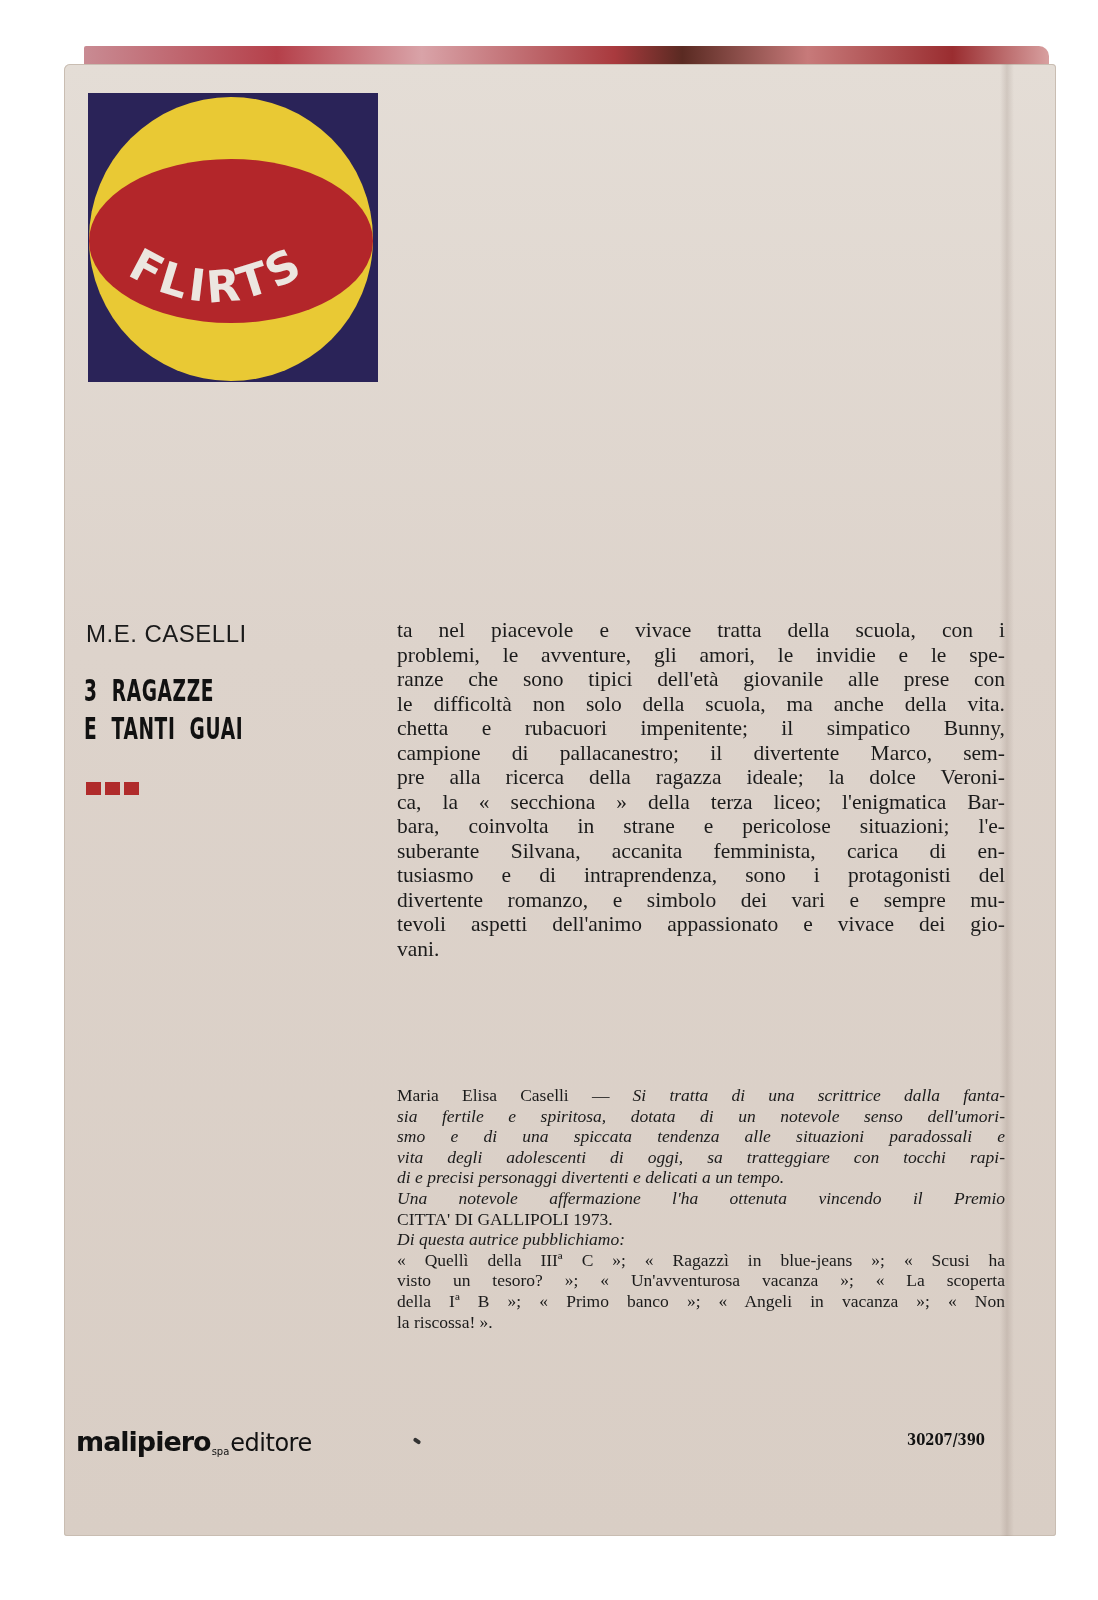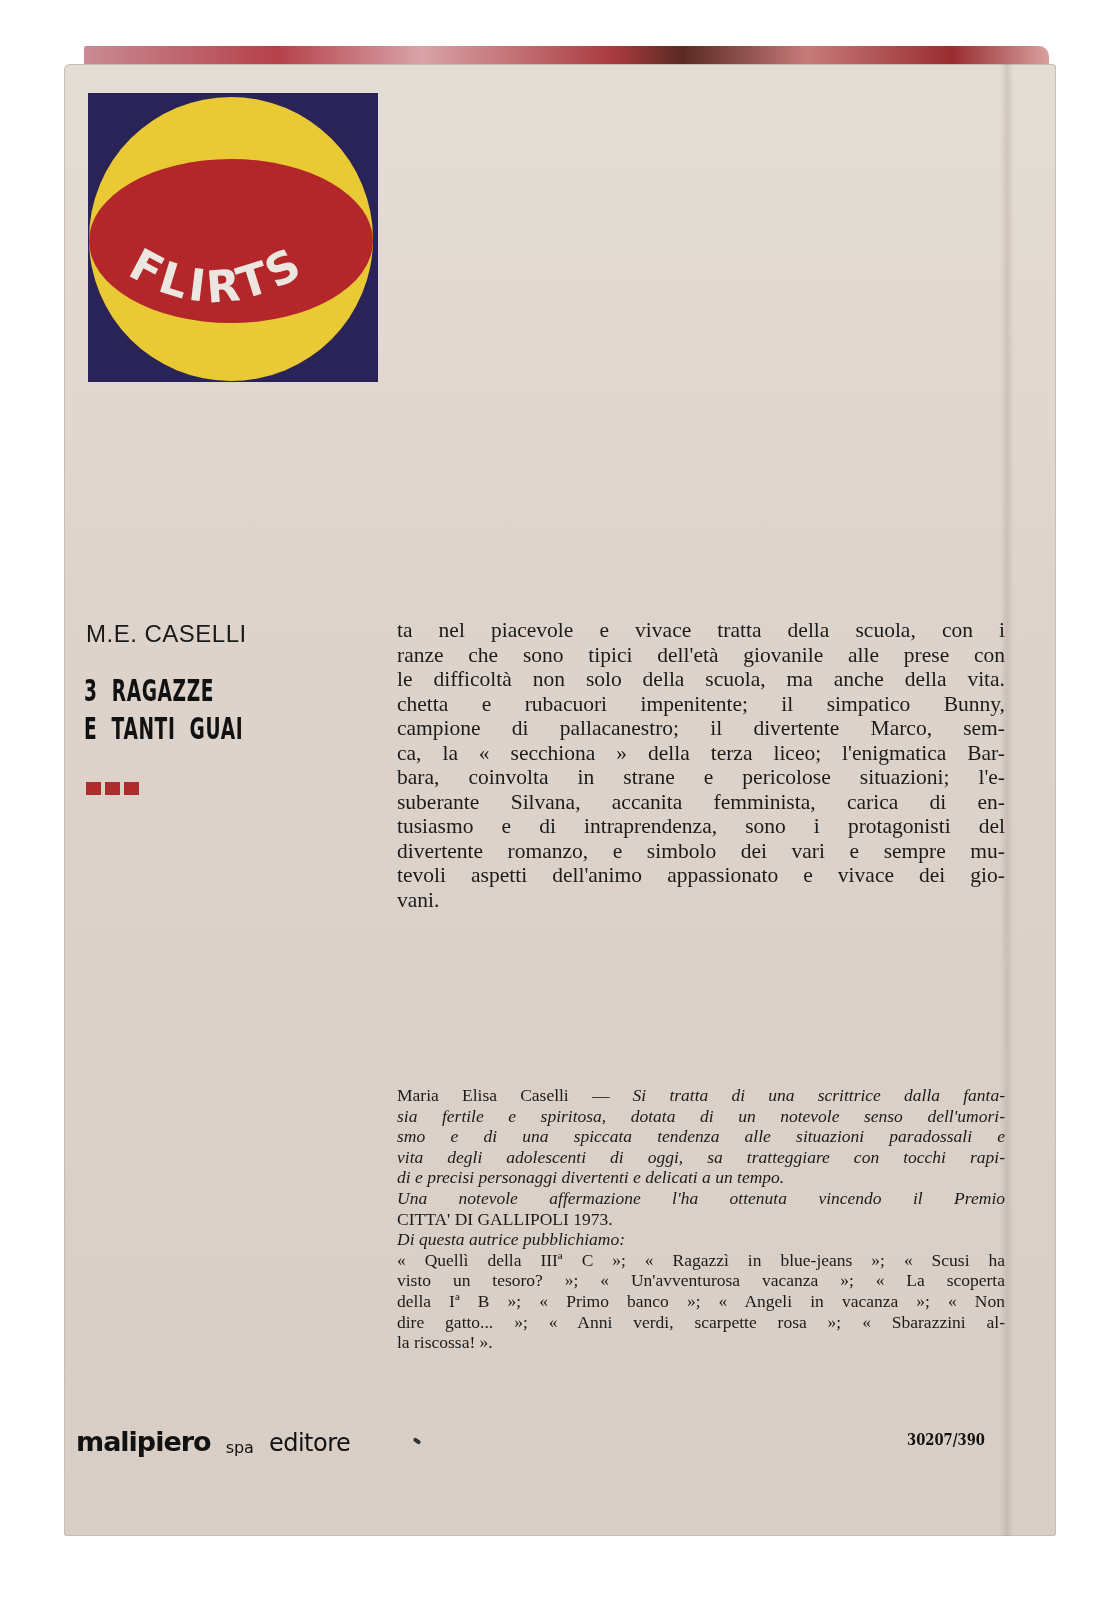--- a/index.html
+++ b/index.html
@@ -56,21 +56,21 @@
   }
   .bio-line { display: block; text-align: justify; text-align-last: justify; white-space: nowrap; }
   .bio-line.last { text-align-last: left; }
   .it { font-style: italic; }
   .publisher {
     position: absolute; left: 12px; top: 1362px;
     font-family: "DejaVu Sans", sans-serif; color: #111;
     display: flex; align-items: flex-end;
   }
   .pub-name { font-weight: bold; font-size: 27px; letter-spacing: -1px; }
-  .pub-spa { font-size: 16px; margin: 0 15px; }
+  .pub-spa { font-size: 10px; margin: 0 1px; }
   .pub-editore { font-size: 24px; letter-spacing: -0.5px; }
   .mark { position: absolute; left: 349px; top: 1375px; width: 8px; height: 4px; background: #333; transform: rotate(35deg); border-radius: 2px; }
   .catalog {
     position: absolute; right: 71px; top: 1366px;
     font-family: "DejaVu Serif", serif; font-weight: bold; font-size: 16px; color: #111;
     transform: scaleX(0.82); transform-origin: right top;
   }
 </style>
 </head>
 <body>
@@ -99,24 +99,26 @@
     <span class="title-line">E  TANTI  GUAI</span>
   </div>
   <div class="title-squares">
     <span></span>
     <span></span>
     <span></span>
   </div>
 
   <div class="blurb">
     <span class="blurb-line">ta nel piacevole e vivace tratta della scuola, con i</span>
+    <span class="blurb-line">problemi, le avventure, gli amori, le invidie e le spe-</span>
     <span class="blurb-line">ranze che sono tipici dell'età giovanile alle prese con</span>
     <span class="blurb-line">le difficoltà non solo della scuola, ma anche della vita.</span>
     <span class="blurb-line">chetta e rubacuori impenitente; il simpatico Bunny,</span>
     <span class="blurb-line">campione di pallacanestro; il divertente Marco, sem-</span>
+    <span class="blurb-line">pre alla ricerca della ragazza ideale; la dolce Veroni-</span>
     <span class="blurb-line">ca, la « secchiona » della terza liceo; l'enigmatica Bar-</span>
     <span class="blurb-line">bara, coinvolta in strane e pericolose situazioni; l'e-</span>
     <span class="blurb-line">suberante Silvana, accanita femminista, carica di en-</span>
     <span class="blurb-line">tusiasmo e di intraprendenza, sono i protagonisti del</span>
     <span class="blurb-line">divertente romanzo, e simbolo dei vari e sempre mu-</span>
     <span class="blurb-line">tevoli aspetti dell'animo appassionato e vivace dei gio-</span>
     <span class="blurb-line last">vani.</span>
   </div>
 
   <div class="bio">
@@ -124,21 +126,20 @@
     <span class="bio-line it">sia fertile e spiritosa, dotata di un notevole senso dell'umori-</span>
     <span class="bio-line it">smo e di una spiccata tendenza alle situazioni paradossali e</span>
     <span class="bio-line it">vita degli adolescenti di oggi, sa tratteggiare con tocchi rapi-</span>
     <span class="bio-line it last">di e precisi personaggi divertenti e delicati a un tempo.</span>
     <span class="bio-line it">Una notevole affermazione l'ha ottenuta vincendo il Premio</span>
     <span class="bio-line last">CITTA' DI GALLIPOLI 1973.</span>
     <span class="bio-line it last">Di questa autrice pubblichiamo:</span>
     <span class="bio-line">« Quellì della IIIª C »; « Ragazzì in blue-jeans »; « Scusi ha</span>
     <span class="bio-line">visto un tesoro? »; « Un'avventurosa vacanza »; « La scoperta</span>
     <span class="bio-line">della Iª B »; « Primo banco »; « Angeli in vacanza »; « Non</span>
-    <span class="bio-line">dire gatto... »; « Anni verdi, scarpette rosa »; « Sbarazzini al-</span>
     <span class="bio-line last">la riscossa! ».</span>
   </div>
 
   <div class="publisher">
     <span class="pub-name">malipiero</span>
     <span class="pub-spa">spa</span>
     <span class="pub-editore">editore</span>
   </div>
   <div class="mark"></div>
 

